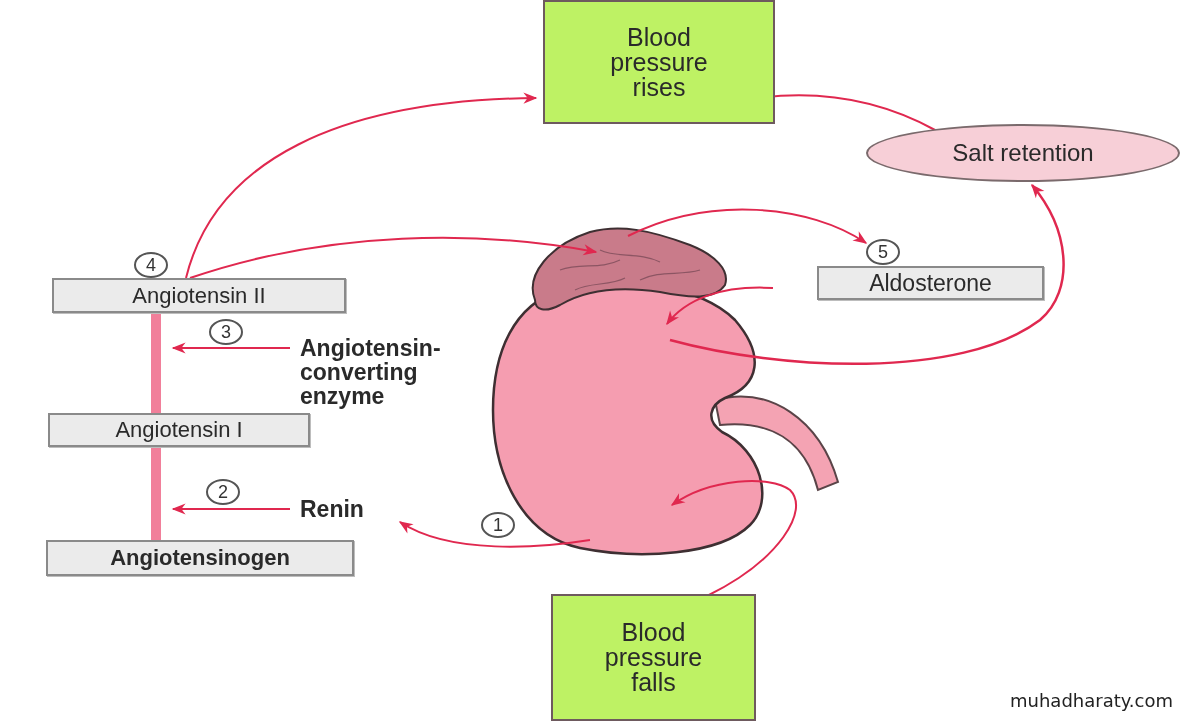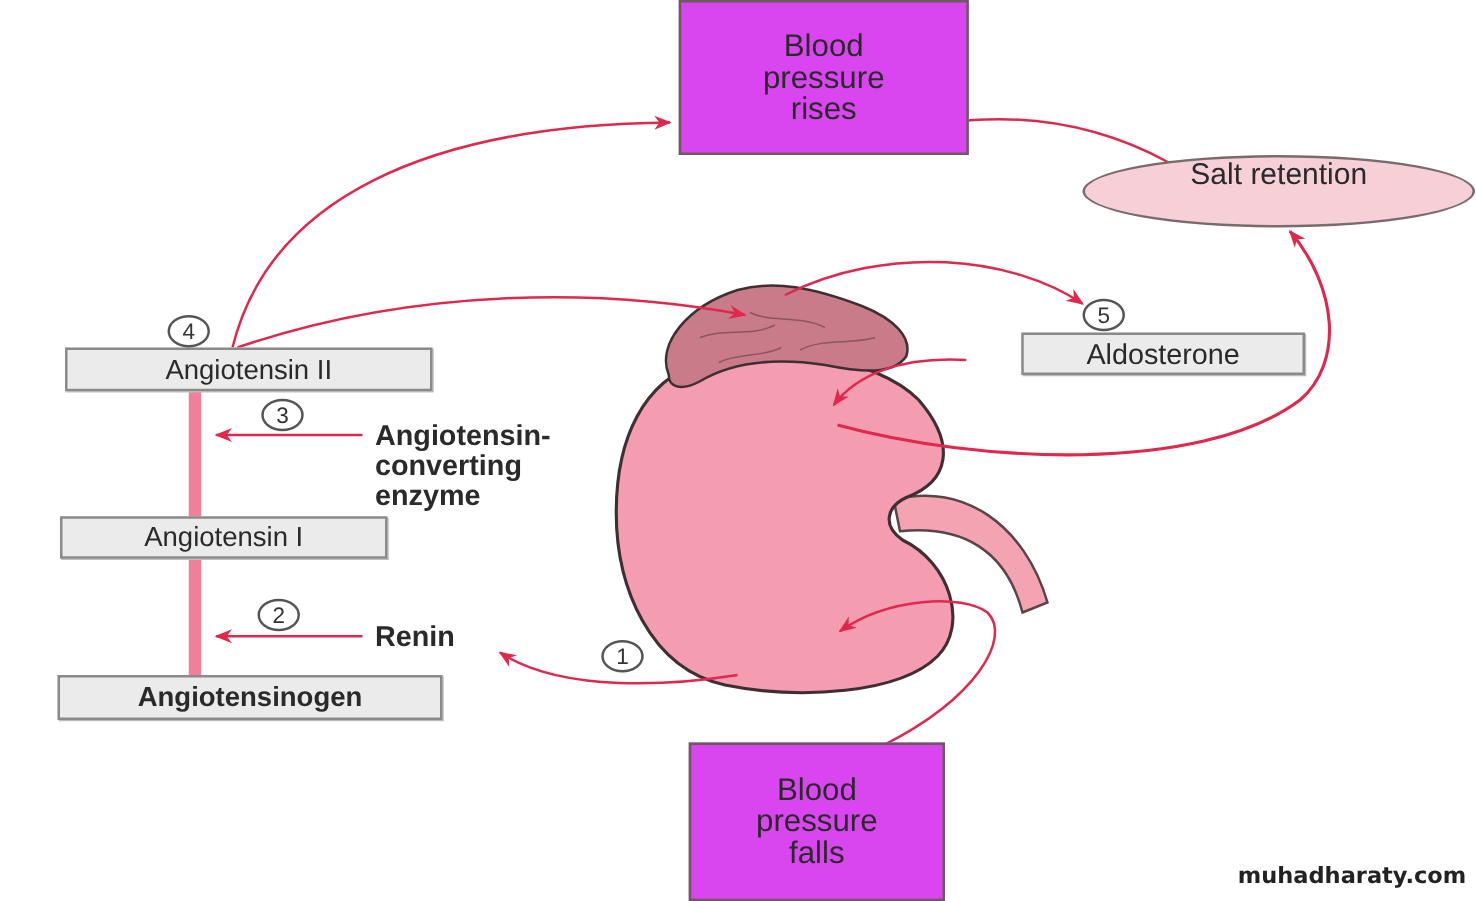--- a/index.html
+++ b/index.html
@@ -1,29 +1,29 @@
 <!DOCTYPE html>
 <html><head>
 <meta charset="utf-8">
 <style>
   html, body { margin: 0; padding: 0; background: #ffffff; }
   body { width: 1181px; height: 721px; position: relative; overflow: hidden;
          font-family: "Liberation Sans", sans-serif; color: #222; }
   svg.stage { position: absolute; left: 0; top: 0; }
   .box { position: absolute; box-sizing: border-box; display: flex; align-items: center; justify-content: center;
          text-align: center; font-family: "Liberation Sans", sans-serif; color: #2a2a2a; }
-  .pink-box { background: #d946ef; border: 2px solid #6e5a5e; font-size: 25px; line-height: 25px; }
+  .pink-box { background: #bef264; border: 2px solid #6e5a5e; font-size: 25px; line-height: 25px; }
   .gray-box { background: #ebebeb; border: 2px solid #8a8a8a; font-size: 22px; box-shadow: 1px 1px 0 #bdbdbd; margin-left: 43px; }
   .label { position: absolute; font-size: 23px; line-height: 24px; color: #2a2a2a; font-family: "Liberation Sans", sans-serif; font-weight: bold; }
   .num { position: absolute; width: 30px; height: 22px; border: 2px solid #555; border-radius: 50%;
          background: #fff; font-size: 18px; line-height: 22px; text-align: center; color: #333; box-sizing: content-box; }
   .ellipse { position: absolute; left: 866px; top: 124px; width: 314px; height: 58px; border-radius: 50%;
              background: #f7cfd7; border: 2px solid #7a6a6c; box-sizing: border-box;
-             display: flex; align-items: flex-start; justify-content: center; font-size: 24px; color: #2a2a2a; }
-  .watermark { position: absolute; right: 8px; bottom: 10px; font-size: 18px; font-weight: bold; color: #222;
+             display: flex; align-items: center; justify-content: center; font-size: 24px; color: #2a2a2a; }
+  .watermark { position: absolute; right: 8px; bottom: 10px; font-size: 18px; font-weight: normal; color: #222;
                font-family: "DejaVu Sans", sans-serif; }
   span.t { white-space: pre-line; }
 </style>
 </head>
 <body>
 
 <svg class="stage" width="1181" height="721" viewBox="0 0 1181 721">
   <defs>
     <marker id="ah" viewBox="0 0 10 10" refX="9" refY="5" markerWidth="9" markerHeight="9" orient="auto-start-reverse" markerUnits="userSpaceOnUse">
       <path d="M0,1 L10,5 L0,9 L3,5 z" fill="#e0284f"></path>

